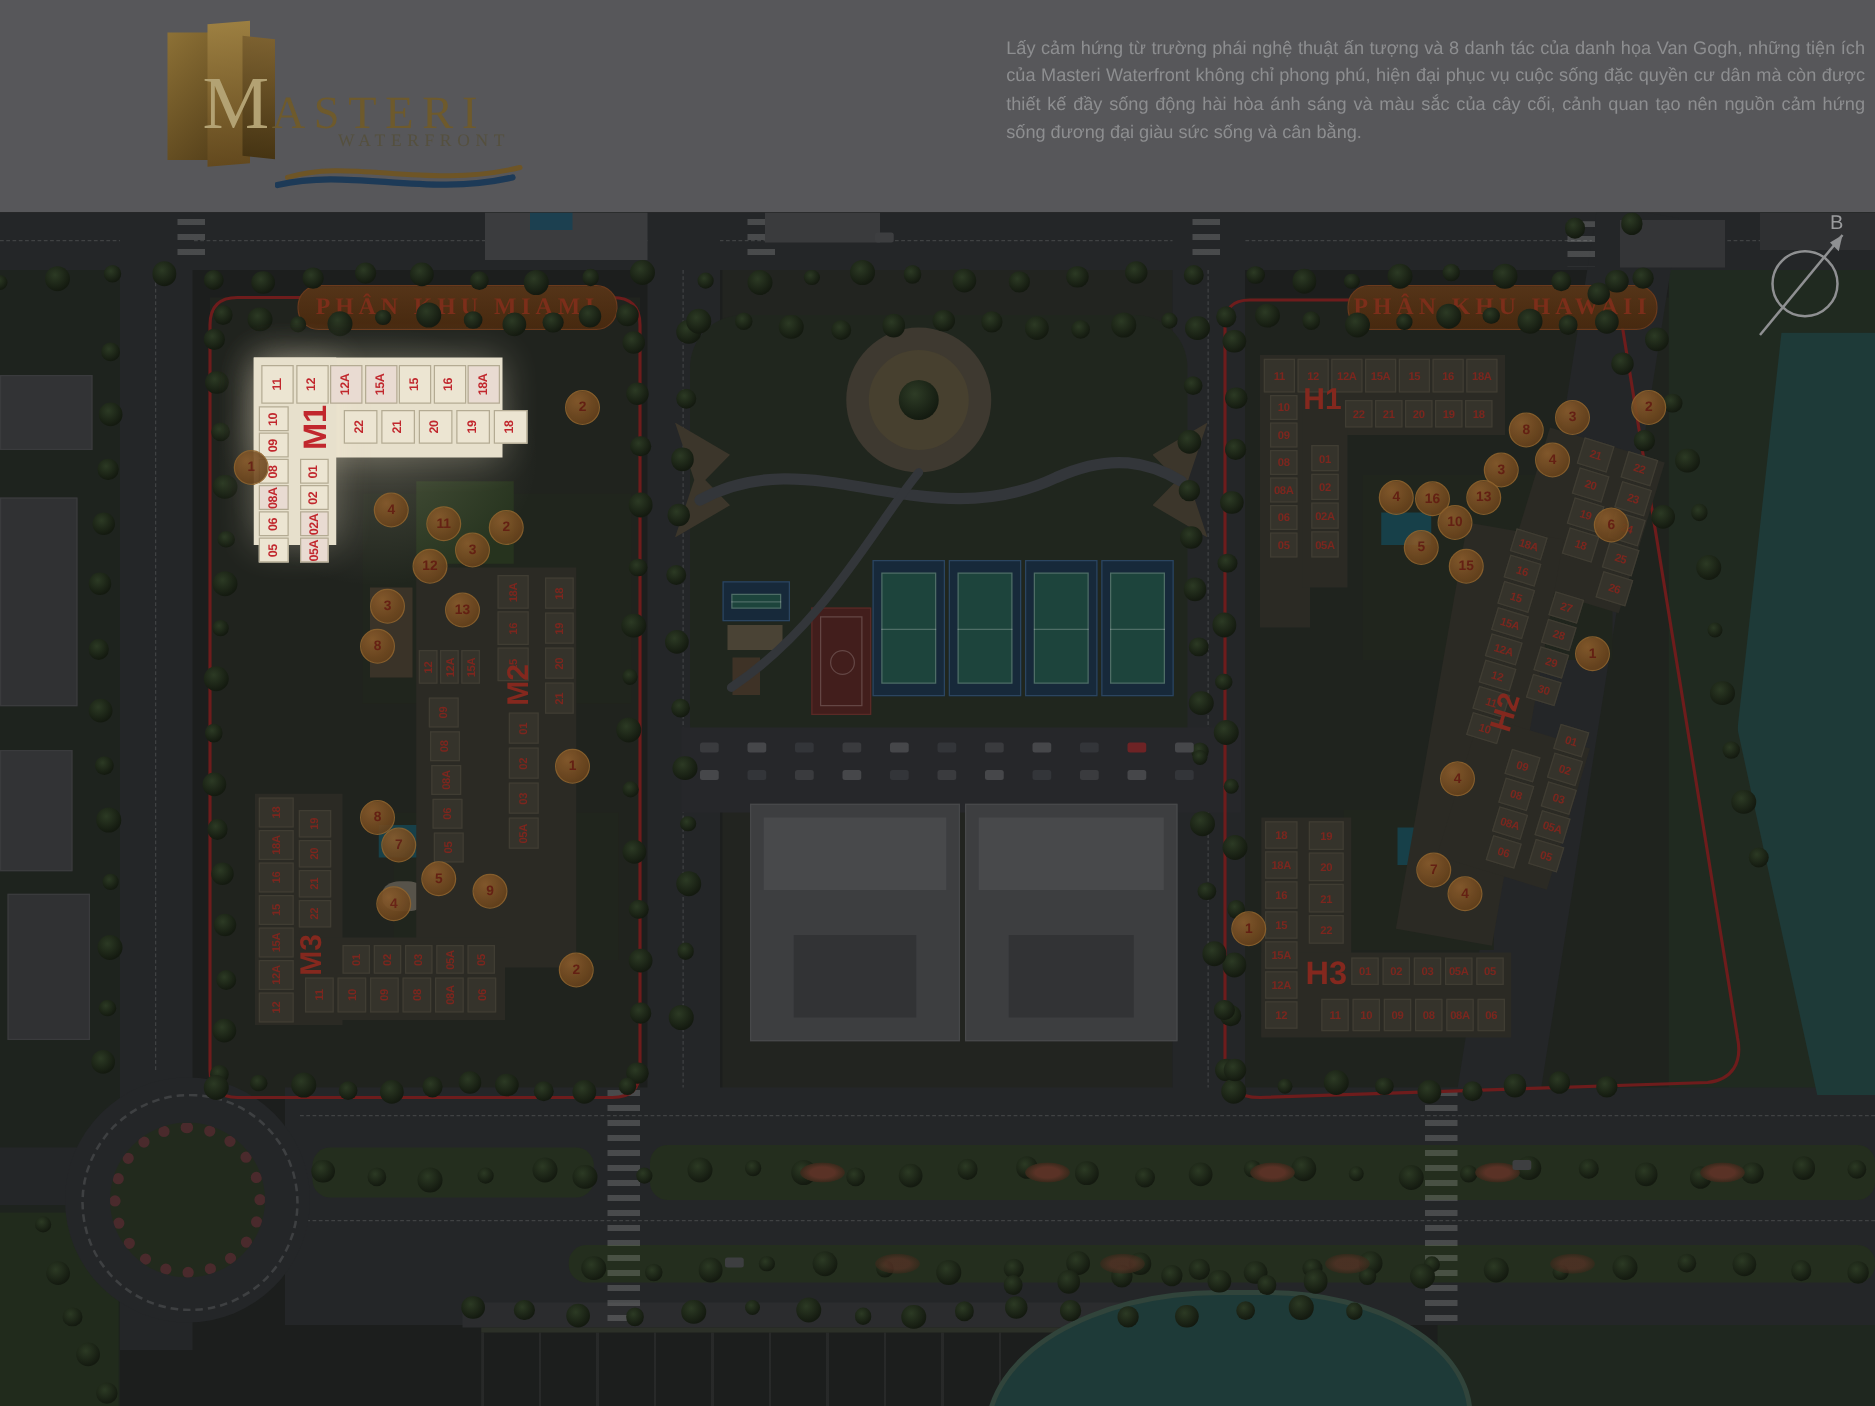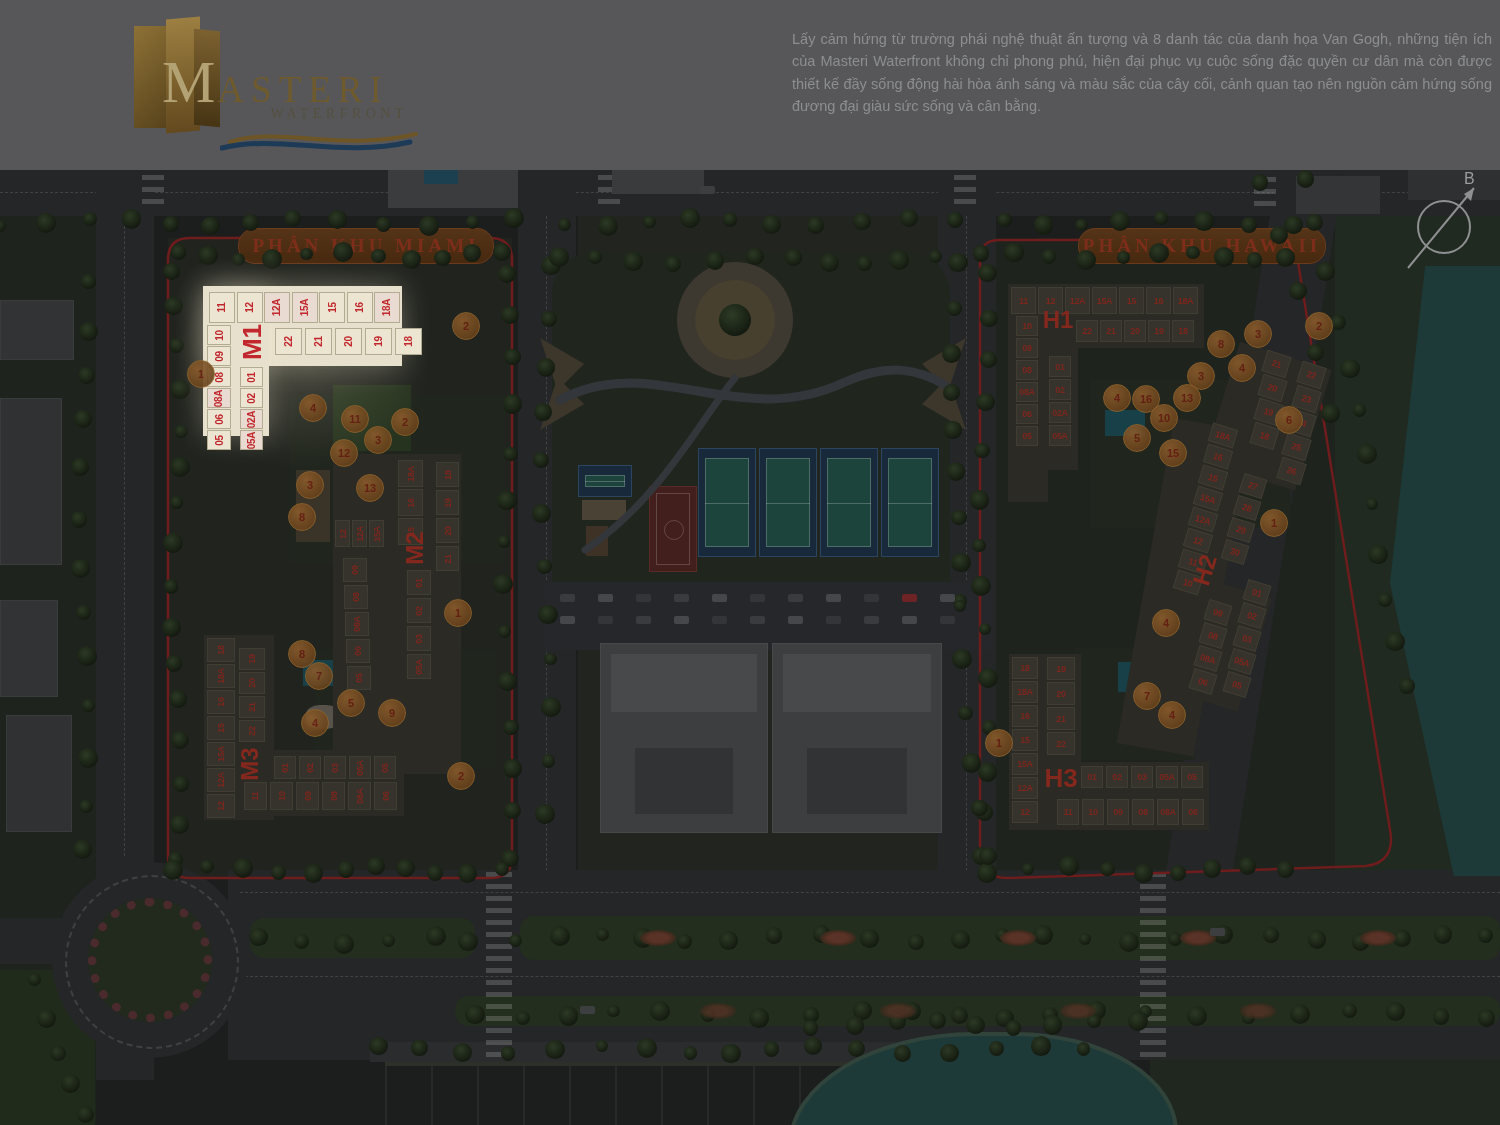--- a/index.html
+++ b/index.html
@@ -14,21 +14,21 @@
   .i3{left:66px;top:20px;width:26px;height:96px;background:linear-gradient(#7c6130,#463413);transform:skewY(6deg);}
   .brand{position:absolute;left:34px;top:38px;width:246px;font-family:"Liberation Serif",serif;
     font-size:37px;letter-spacing:7px;color:#6e5a2c;font-weight:400;}
   .brand::first-letter{font-size:60px;color:#b3a273;letter-spacing:2px;}
   .sub{position:absolute;left:96px;top:96px;width:184px;text-align:right;font-family:"Liberation Serif",serif;
     font-size:14px;letter-spacing:4.5px;color:#55503e;}
   #swoosh{position:absolute;left:92px;top:112px;}
   #banner-right{position:absolute;left:780px;top:14px;width:712px;}
   #page-title{margin:0;text-align:center;font-family:"Liberation Serif",serif;font-weight:700;
     font-size:37px;letter-spacing:1px;color:#1f2527;}
-  #page-desc{margin:14px 0 0 12px;text-align:justify;font-size:14.5px;line-height:1.55;color:#8d8e90;}
+  #page-desc{margin:14px 0 0 25px;text-align:justify;font-size:14.5px;line-height:1.55;color:#8d8e90;}
   
   #map{position:relative;width:1500px;height:955px;background:#1c1e1d;overflow:hidden;}
   .patch{position:absolute;}
   .road{position:absolute;background:#242628;}
   .dashH{position:absolute;border-top:1.5px dashed rgba(255,255,255,.13);height:0;}
   .dashV{position:absolute;border-left:1.5px dashed rgba(255,255,255,.13);width:0;}
   .xwalk{position:absolute;background:repeating-linear-gradient(180deg,rgba(255,255,255,.17) 0 5px,transparent 5px 12px);}
   .median{position:absolute;background:#242e1e;border-radius:14px;}
   .sidewalk{position:absolute;background:#2b2c2e;}
   .zone-pill{position:absolute;height:34px;border-radius:17px;background:linear-gradient(#553418,#47290f);

